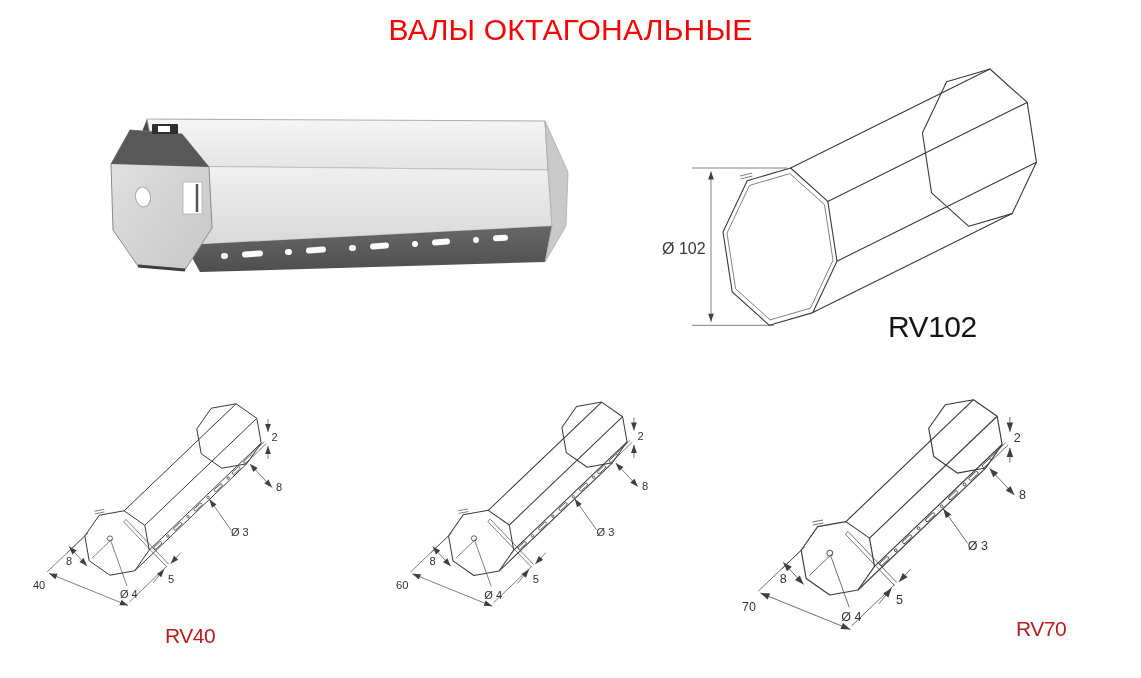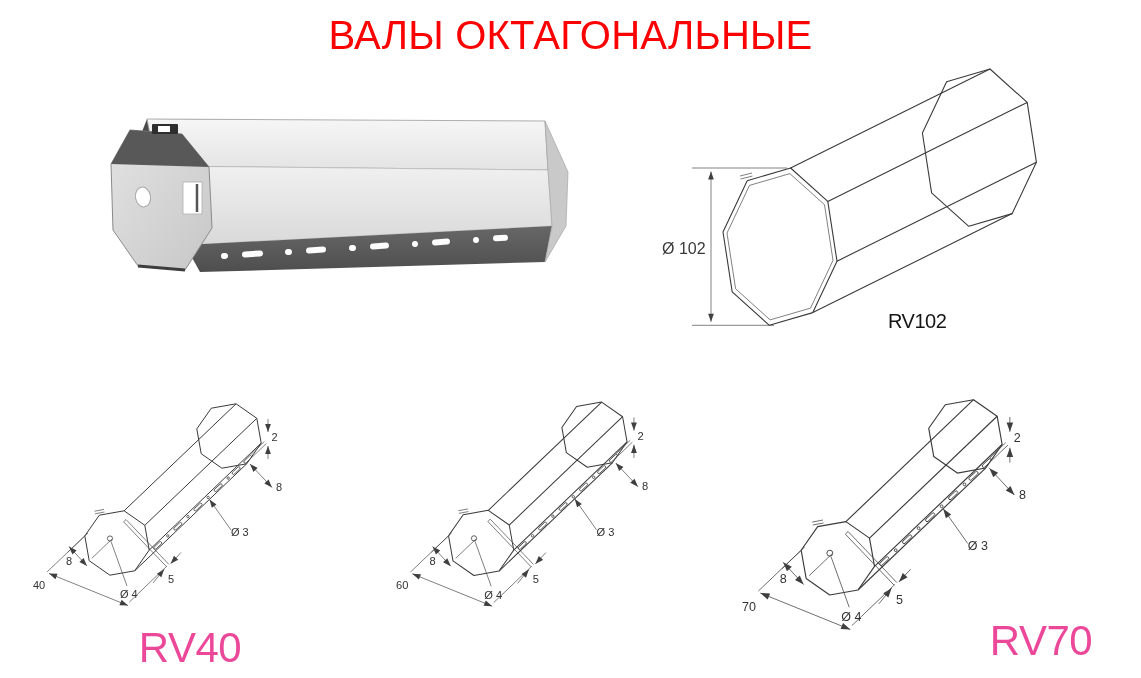--- a/index.html
+++ b/index.html
@@ -1,31 +1,31 @@
 <!DOCTYPE html>
 <html><head>
 <meta charset="utf-8">
 <style>
   html,body{margin:0;padding:0}
   body{width:1141px;height:678px;background:#ffffff;position:relative;overflow:hidden;
        font-family:"Liberation Sans","DejaVu Sans",sans-serif}
   .abs{position:absolute}
-  .title{left:0;top:13px;width:100%;text-align:center;font-size:40px;font-weight:500;
+  .title{left:0;top:13px;width:100%;text-align:center;font-size:30px;font-weight:500;
          letter-spacing:.2px;color:#fb0202}
   .photo{left:100px;top:112px;width:480px;height:180px}
   .rv102{left:652px;top:62px;width:460px;height:300px}
-  .rv102 .big-label{position:absolute;left:236px;top:248px;font-size:20px;font-weight:500;
+  .rv102 .big-label{position:absolute;left:236px;top:248px;font-size:30px;font-weight:500;
          color:#151515;letter-spacing:-.5px}
   .drawing{position:absolute}
   .drawing[data-idx="0"]{left:25px;top:383px;width:330px}
   .drawing[data-idx="1"]{left:388px;top:381px;width:334px}
   .drawing[data-idx="2"]{left:733px;top:376px;width:376px}
   .drawing svg{display:block;width:100%;height:auto}
   .drawing .label{position:absolute;left:0;top:241px;width:100%;text-align:center;
-         font-size:42px;font-weight:500;color:#ec4899;letter-spacing:-.5px}
+         font-size:21px;font-weight:500;color:#b91c1c;letter-spacing:-.5px}
   .drawing[data-idx="1"] .label{top:231px;padding-left:24px}
   .drawing[data-idx="2"] .label{top:241px;padding-left:120px}
   
   .ol{fill:none;stroke:#3a3a3a;stroke-width:1;stroke-linejoin:round}
   .ol2{fill:none;stroke:#3a3a3a;stroke-width:1.1;stroke-linejoin:round}
   .tl{fill:none;stroke:#4a4a4a;stroke-width:.7}
   .hole{fill:none;stroke:#3f3f3f;stroke-width:.8}
   .dl{fill:none;stroke:#4a4a4a;stroke-width:.7;marker-start:url(#arr);marker-end:url(#arr)}
   .de{fill:none;stroke:#4a4a4a;stroke-width:.7;marker-end:url(#arr)}
   .ds{fill:none;stroke:#4a4a4a;stroke-width:.7;marker-start:url(#arr)}

